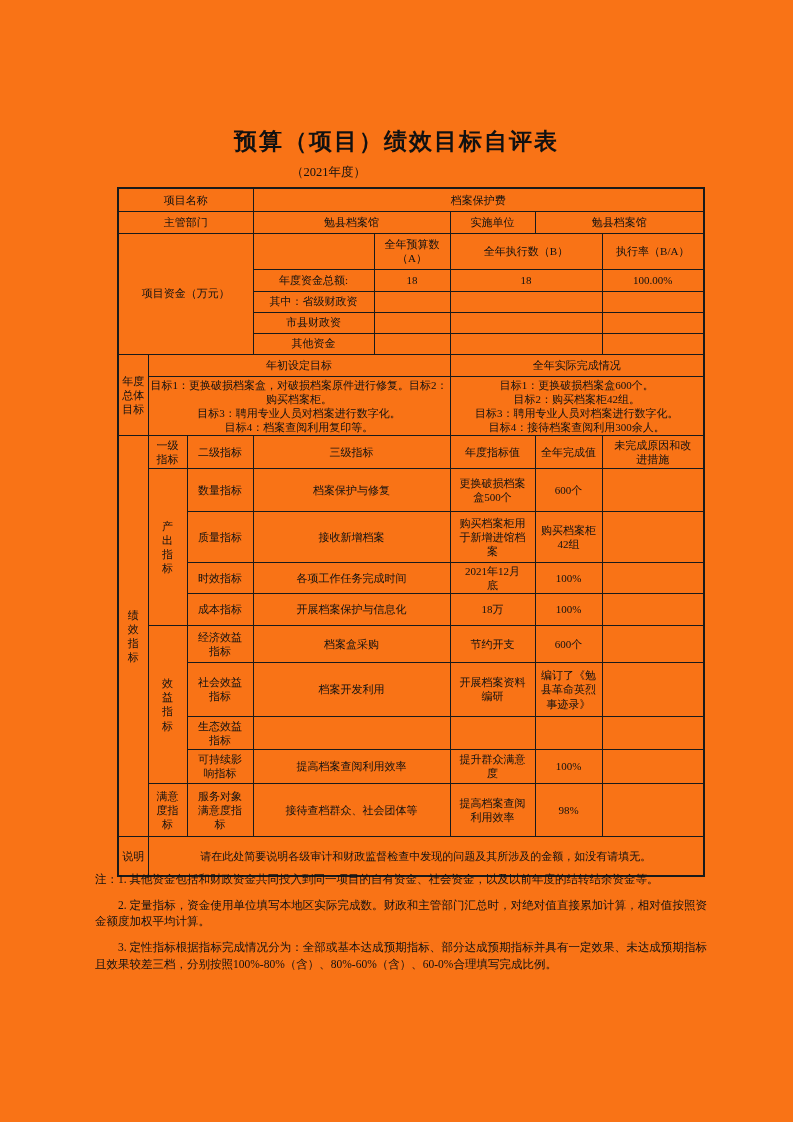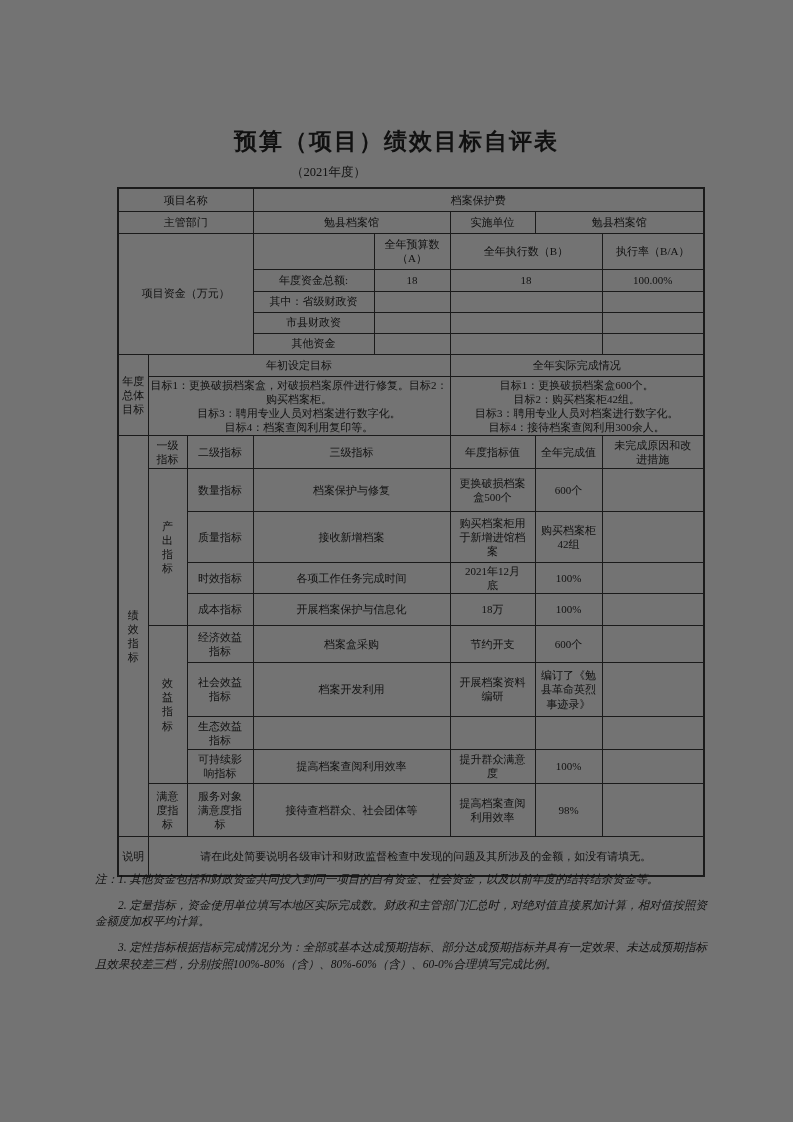--- a/index.html
+++ b/index.html
@@ -5,21 +5,21 @@
   * { box-sizing: border-box; margin: 0; padding: 0; }
   html,body { background: #fff; }
   body {
     font-family: "Liberation Serif", "DejaVu Serif", serif;
     color: #1a1a1a;
   }
   .page {
     position: relative;
     width: 793px;
     height: 1122px;
-    background: #737373;
+    background: #f97316;
     overflow: hidden;
   }
   .doc-title {
     position: absolute;
     top: 126px; left: 0; width: 793px;
     text-align: center;
     font-size: 23px;
     font-weight: bold;
     letter-spacing: 2px;
     color: #111;
@@ -61,21 +61,20 @@
     margin-left: 12px;
   }
   .notes {
     position: absolute;
     top: 871px; left: 95px;
     width: 612px;
     font-size: 11.5px;
     line-height: 1.45;
     color: #111;
     text-align: justify;
-    font-style: italic;
   }
   .notes p { margin: 0 0 9px 0; }
   .notes p.ind { text-indent: 2em; }
 </style>
 </head>
 <body>
 
 <div class="page">
 
   <div class="doc-title">预算（项目）绩效目标自评表</div>

